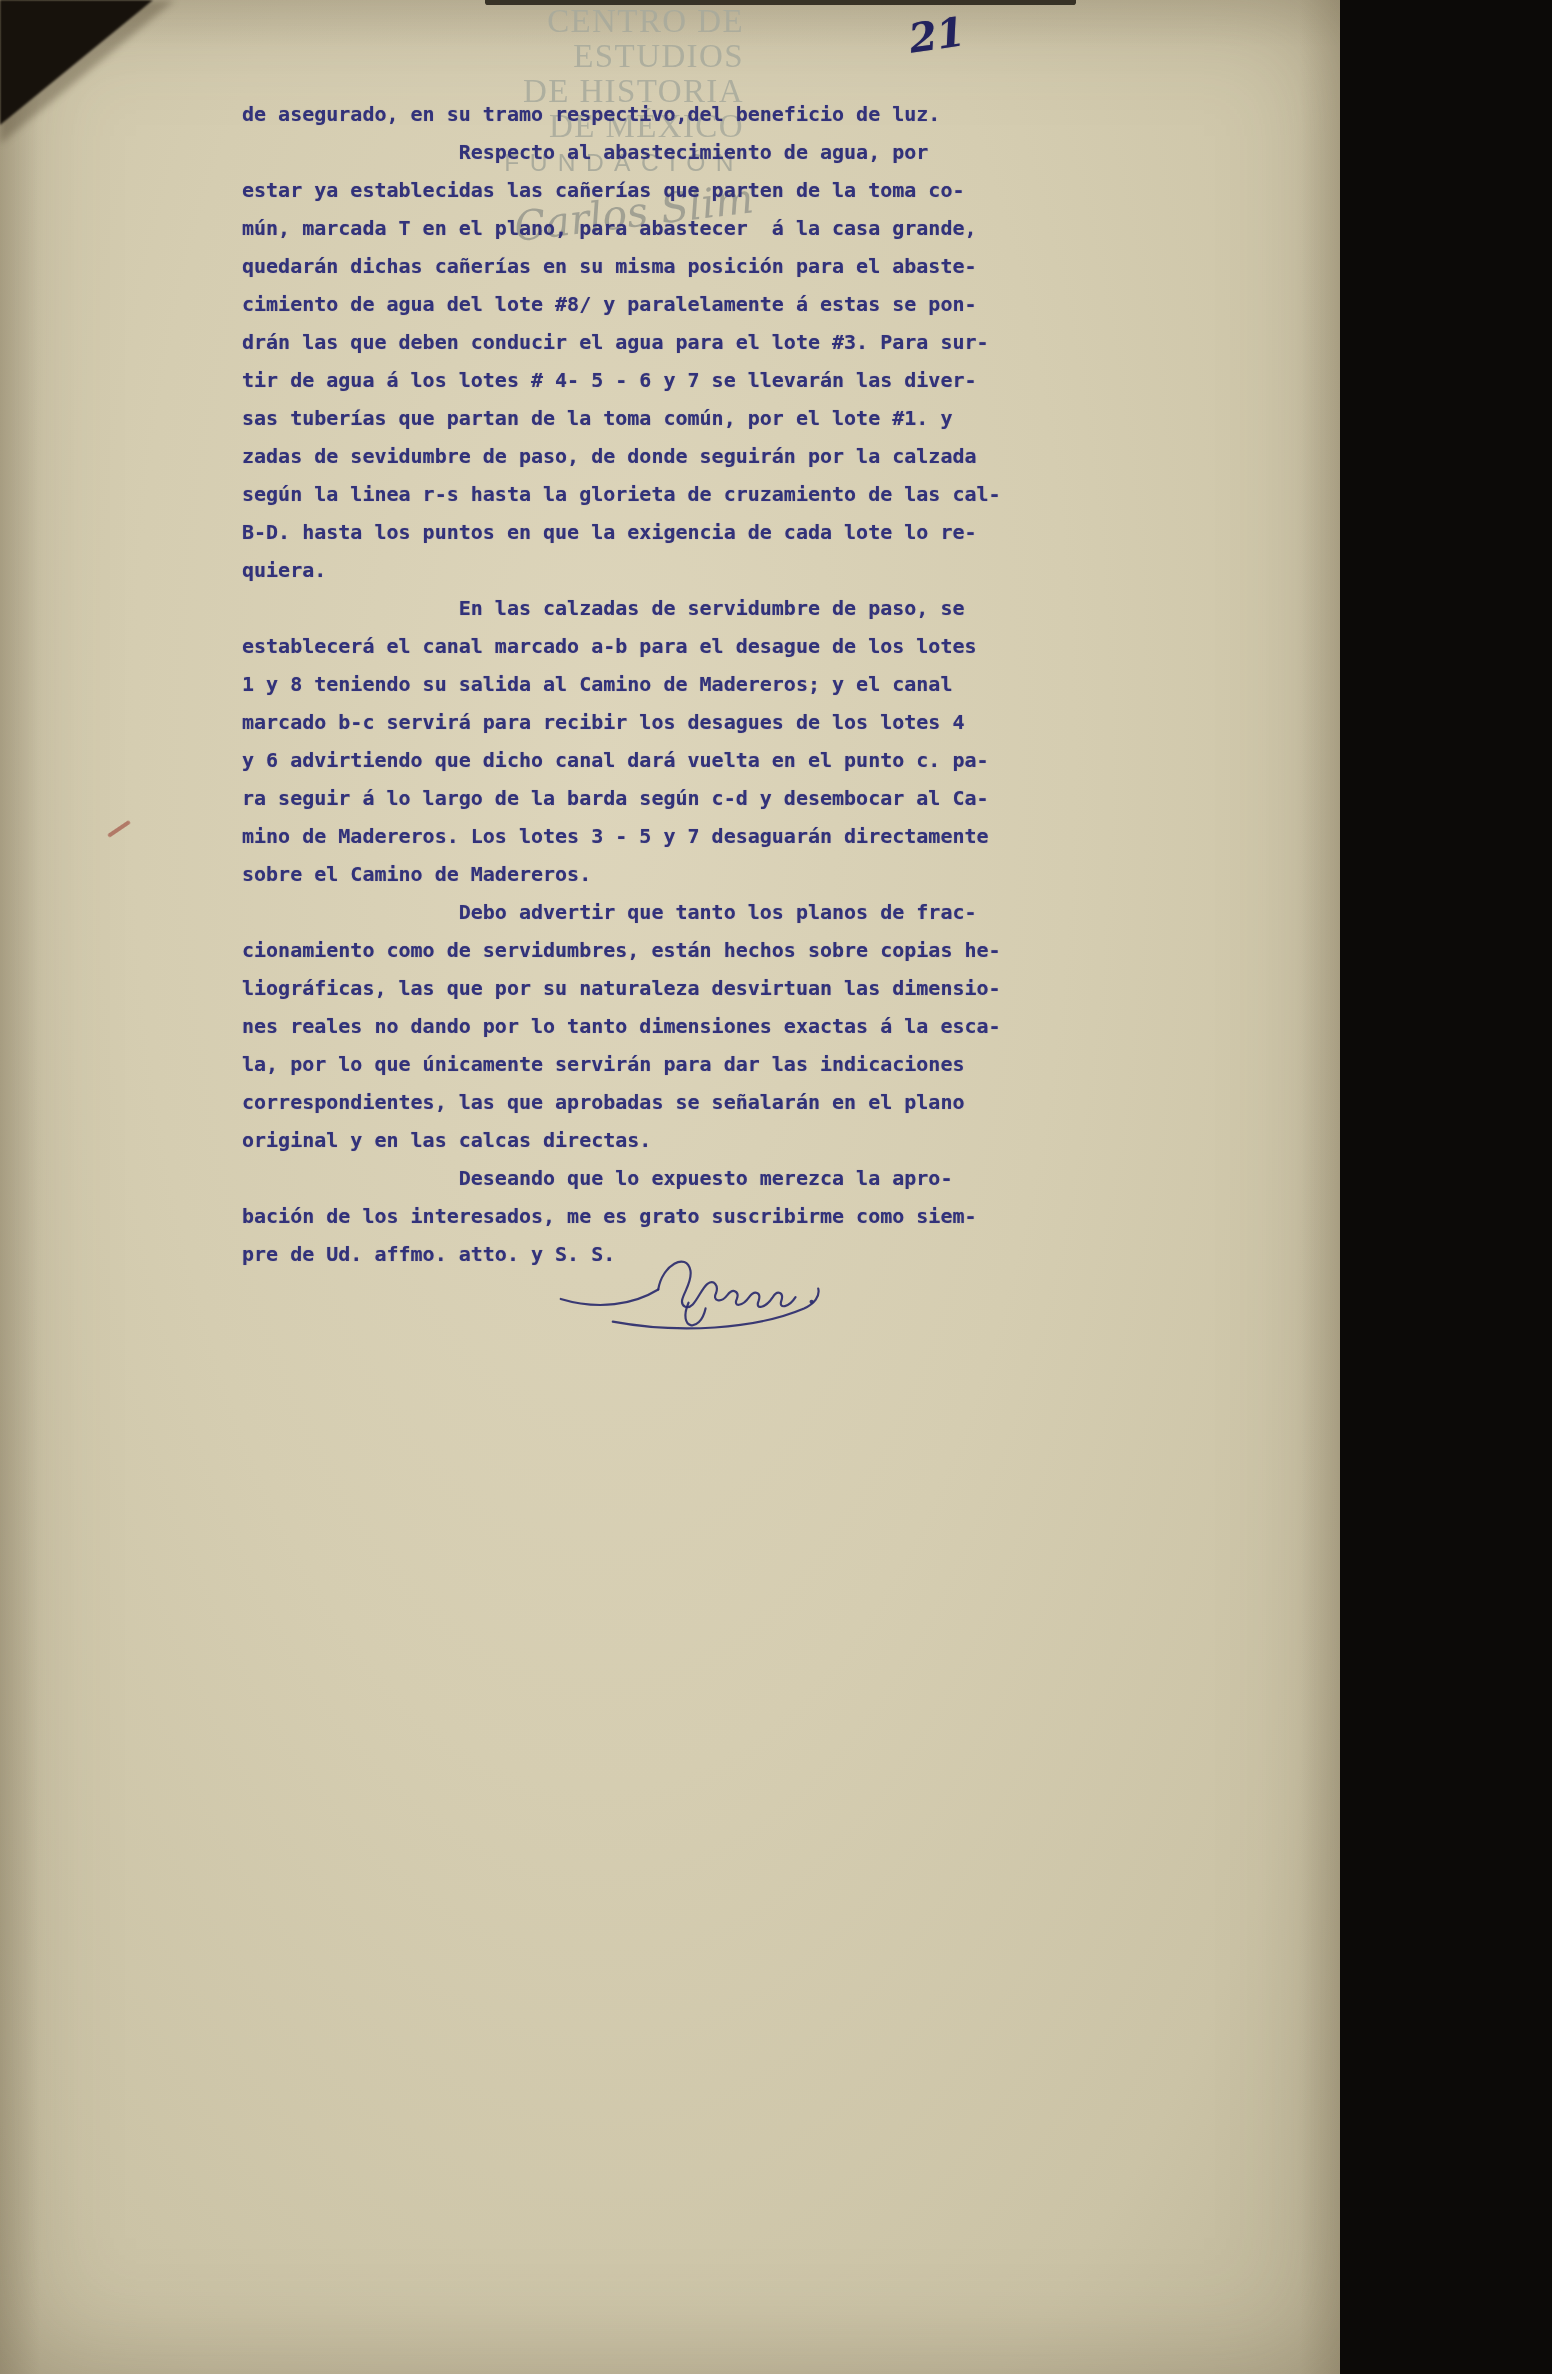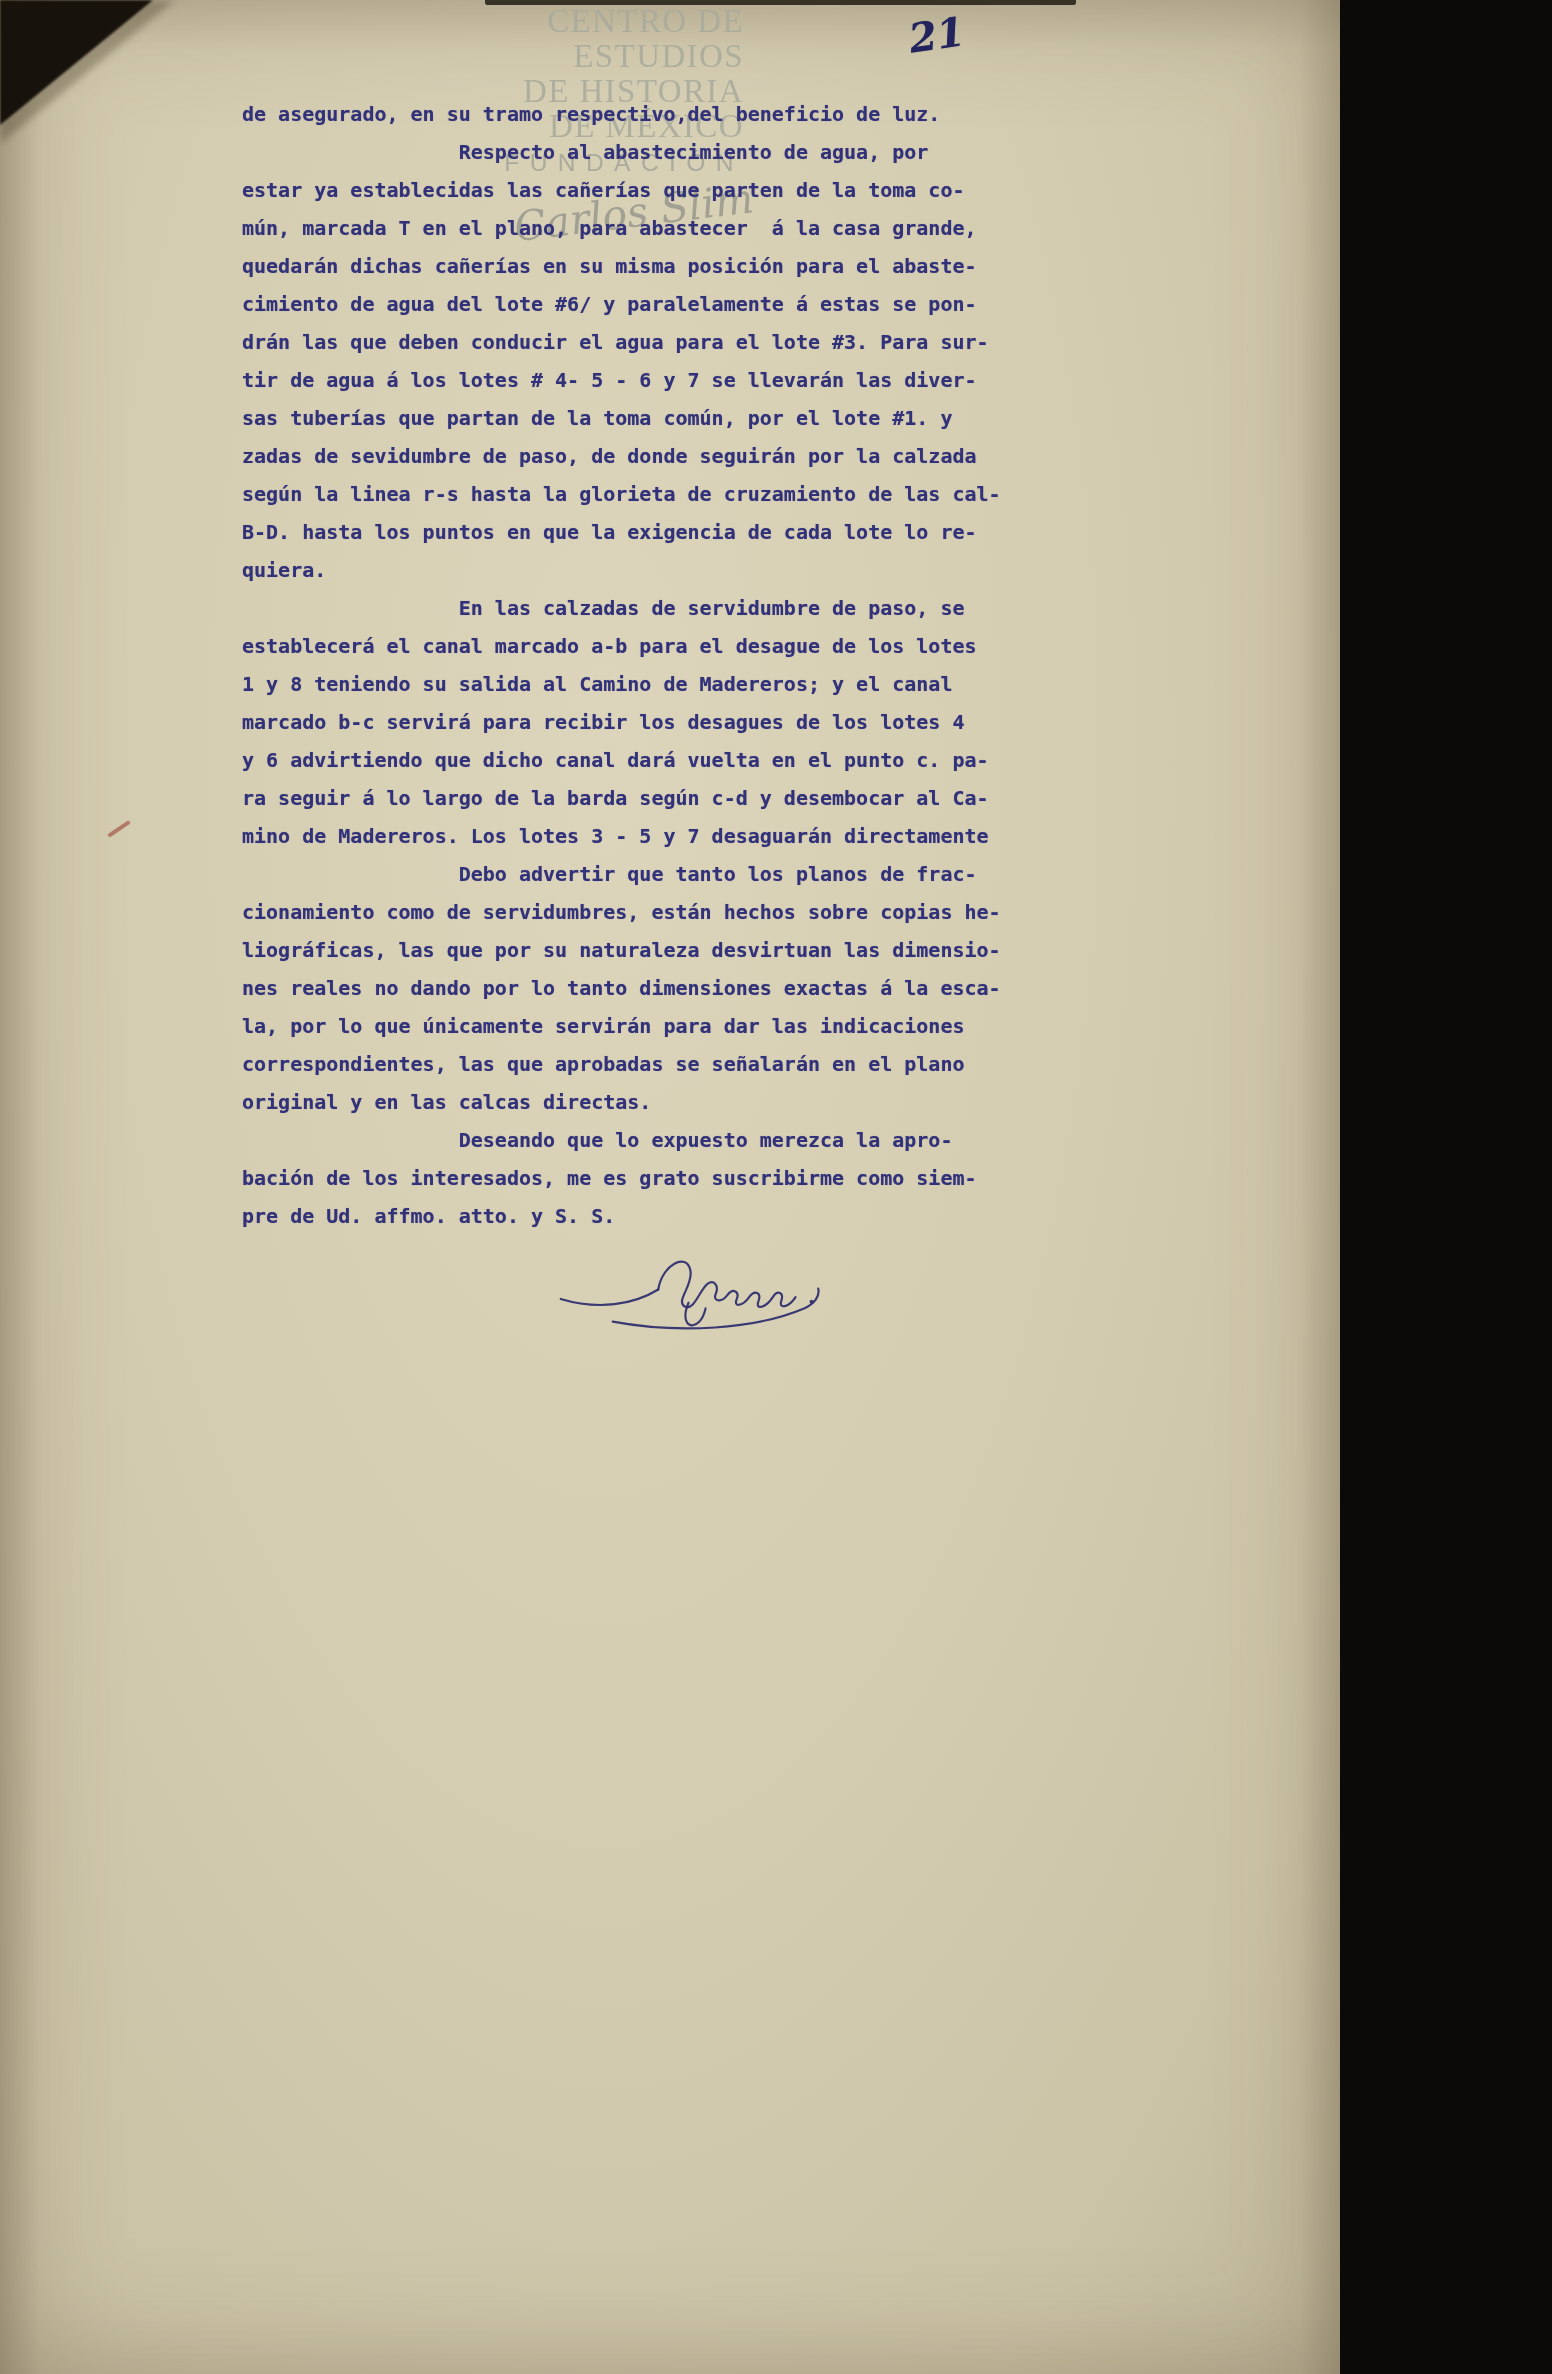--- a/index.html
+++ b/index.html
@@ -172,35 +172,36 @@
 
   <div class="page-number">21</div>
 
   <div class="typed-text">
 
   <div class="line">de asegurado, en su tramo respectivo,del beneficio de luz.</div>
       <div class="line">                  Respecto al abastecimiento de agua, por</div>
       <div class="line">estar ya establecidas las cañerías que parten de la toma co-</div>
       <div class="line">mún, marcada T en el plano, para abastecer  á la casa grande,</div>
       <div class="line">quedarán dichas cañerías en su misma posición para el abaste-</div>
-      <div class="line">cimiento de agua del lote #6/ y paralelamente á estas se pon-</div>
+      <div class="line">cimiento de agua del lote #8/ y paralelamente á estas se pon-</div>
       <div class="line">drán las que deben conducir el agua para el lote #3. Para sur-</div>
       <div class="line">tir de agua á los lotes # 4- 5 - 6 y 7 se llevarán las diver-</div>
       <div class="line">sas tuberías que partan de la toma común, por el lote #1. y</div>
       <div class="line">zadas de sevidumbre de paso, de donde seguirán por la calzada</div>
       <div class="line">según la linea r-s hasta la glorieta de cruzamiento de las cal-</div>
       <div class="line">B-D. hasta los puntos en que la exigencia de cada lote lo re-</div>
       <div class="line">quiera.</div>
       <div class="line">                  En las calzadas de servidumbre de paso, se</div>
       <div class="line">establecerá el canal marcado a-b para el desague de los lotes</div>
       <div class="line">1 y 8 teniendo su salida al Camino de Madereros; y el canal</div>
       <div class="line">marcado b-c servirá para recibir los desagues de los lotes 4</div>
       <div class="line">y 6 advirtiendo que dicho canal dará vuelta en el punto c. pa-</div>
       <div class="line">ra seguir á lo largo de la barda según c-d y desembocar al Ca-</div>
       <div class="line">mino de Madereros. Los lotes 3 - 5 y 7 desaguarán directamente</div>
+      <div class="line">sobre el Camino de Madereros.</div>
       <div class="line">                  Debo advertir que tanto los planos de frac-</div>
       <div class="line">cionamiento como de servidumbres, están hechos sobre copias he-</div>
       <div class="line">liográficas, las que por su naturaleza desvirtuan las dimensio-</div>
       <div class="line">nes reales no dando por lo tanto dimensiones exactas á la esca-</div>
       <div class="line">la, por lo que únicamente servirán para dar las indicaciones</div>
       <div class="line">correspondientes, las que aprobadas se señalarán en el plano</div>
       <div class="line">original y en las calcas directas.</div>
       <div class="line">                  Deseando que lo expuesto merezca la apro-</div>
       <div class="line">bación de los interesados, me es grato suscribirme como siem-</div>
       <div class="line">pre de Ud. affmo. atto. y S. S.</div>

